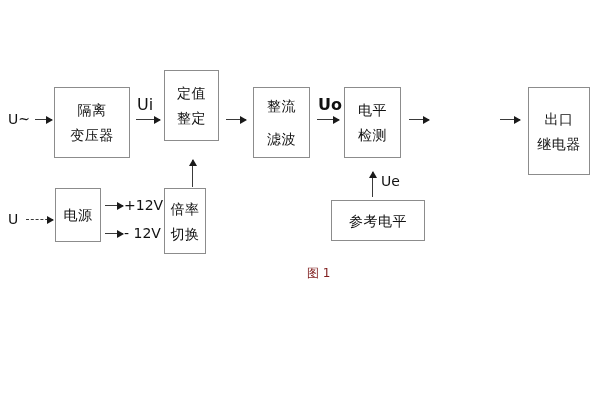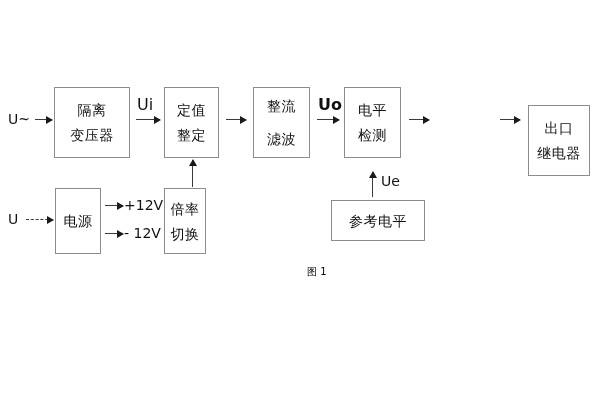--- a/index.html
+++ b/index.html
@@ -76,22 +76,22 @@
     position: absolute;
     top: -1px;
     left: -3.5px;
     width: 0; height: 0;
     border-bottom: 7px solid #1a1a1a;
     border-left: 4px solid transparent;
     border-right: 4px solid transparent;
   }
   .caption {
     position: absolute;
-    color: #000000;
-    font-size: 10px;
+    color: #7f1d1d;
+    font-size: 12px;
     white-space: nowrap;
   }
 </style>
 </head>
 <body>
 
 <div id="canvas">
 
   <div class="lbl big" style="left:8px; top:112px;">U~</div>
   <div class="harrow" style="left:35px; top:119px; width:17px;"></div>
@@ -100,21 +100,21 @@
   <div class="harrow dashed" style="left:26px; top:219px; width:27px;"></div>
 
   <div class="box" style="left:54px; top:87px; width:76px; height:71px;">
     <span class="l1">隔离</span>
     <span class="l2">变压器</span>
   </div>
 
   <div class="lbl" style="left:137px; top:97px;">Ui</div>
   <div class="harrow" style="left:136px; top:119px; width:24px;"></div>
 
-  <div class="box" style="left:164px; top:87px; width:55px; height:71px;">
+  <div class="box" style="left:164px; top:70px; width:55px; height:71px;">
     <span class="l1">定值</span>
     <span class="l2">整定</span>
   </div>
 
   <div class="harrow" style="left:226px; top:119px; width:20px;"></div>
 
   <div class="box" style="left:253px; top:87px; width:57px; height:71px;gap:8px;">
     <span class="l1">整流</span>
     <span class="l2">滤波</span>
   </div>
@@ -125,26 +125,26 @@
   <div class="box" style="left:344px; top:87px; width:57px; height:71px;justify-content:center;">
     <span class="l1">电平</span>
     <span class="l2">检测</span>
   </div>
 
   <div class="harrow" style="left:409px; top:119px; width:20px;"></div>
 
 
   <div class="harrow" style="left:500px; top:119px; width:20px;"></div>
 
-  <div class="box" style="left:528px; top:105px; width:62px; height:71px;text-align:right;">
+  <div class="box" style="left:528px; top:87px; width:62px; height:88px;text-align:right;">
     <span class="l1">出口</span>
     <span class="l2">继电器</span>
   </div>
 
-  <div class="box single" style="left:55px; top:188px; width:46px; height:66px;align-items:center;">
+  <div class="box single" style="left:55px; top:188px; width:46px; height:54px;align-items:center;">
     <span class="l1">电源</span>
   </div>
 
   <div class="harrow" style="left:105px; top:205px; width:18px;"></div>
   <div class="lbl big" style="left:124px; top:198px;">+12V</div>
 
   <div class="harrow" style="left:105px; top:233px; width:18px;"></div>
   <div class="lbl big" style="left:124px; top:226px;">- 12V</div>
 
   <div class="box" style="left:164px; top:188px; width:42px; height:66px;">

